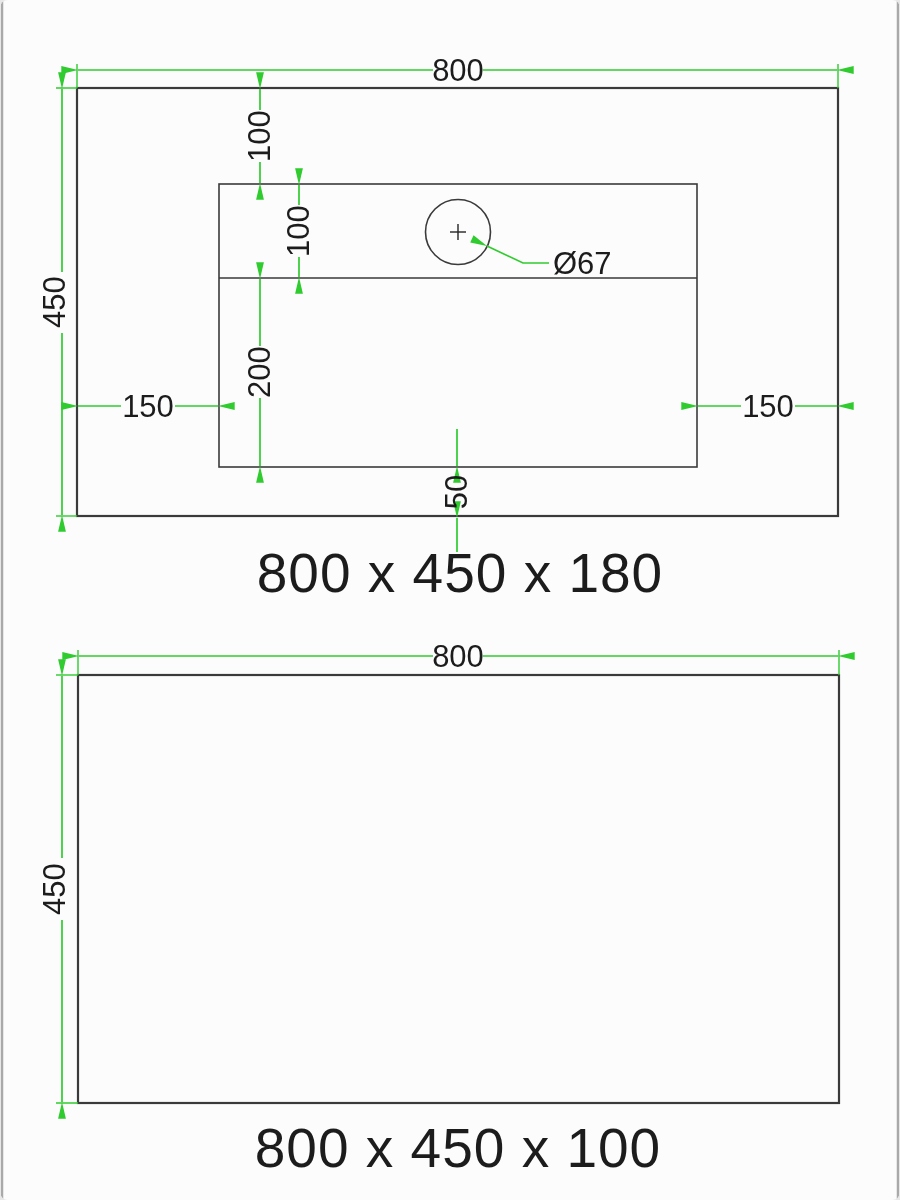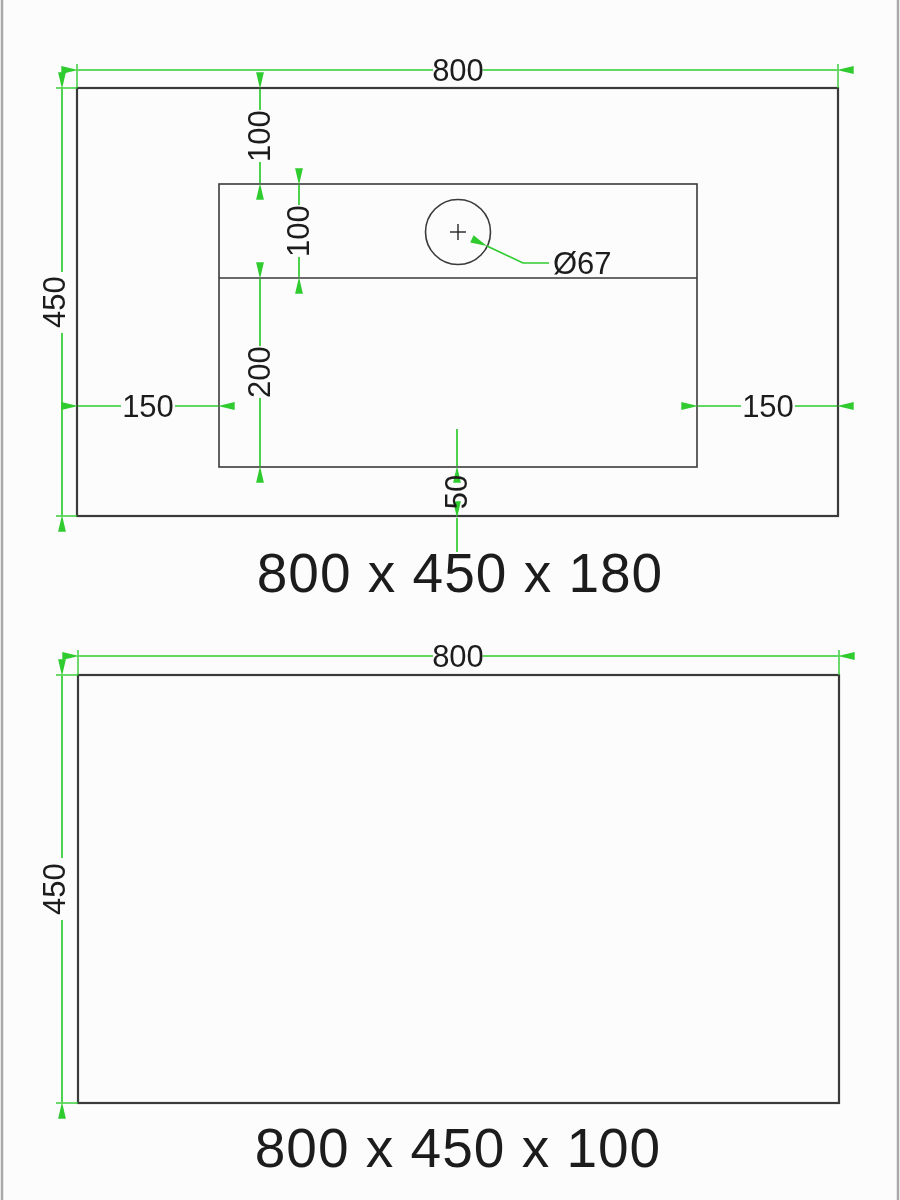--- a/index.html
+++ b/index.html
@@ -11,20 +11,21 @@
   }
   html, body { margin: 0; padding: 0; }
   body { background: #e8e8e8; font-family: "Liberation Sans", sans-serif; }
   .page {
     position: relative;
     width: 900px;
     height: 1200px;
     margin: 0 auto;
     background: var(--bg, #fcfcfc);
     overflow: hidden;
+    border-radius: 8px;
   }
   svg { display: block; }
 
   .outline  { stroke: var(--line-dark, #3a3a3a); stroke-width: 2.2; fill: none; }
   .thin     { stroke: var(--line-dark, #3a3a3a); stroke-width: 1.6; fill: none; }
   .center-mark { stroke: #242424; stroke-width: 1.4; fill: none; }
   .dim      { stroke: var(--accent-green, #2fcb2f); stroke-width: 1.7; fill: none; }
   .ext      { stroke: var(--accent-green, #2fcb2f); stroke-width: 1.4; fill: none; }
   .page-edge { stroke: var(--page-border, #a9a9a9); stroke-width: 2.5; }
 

